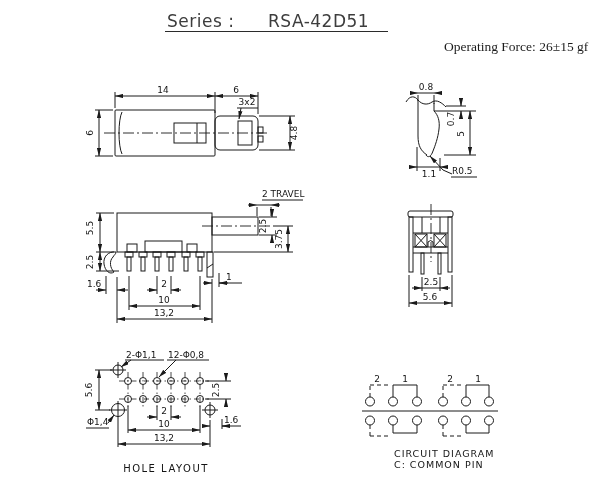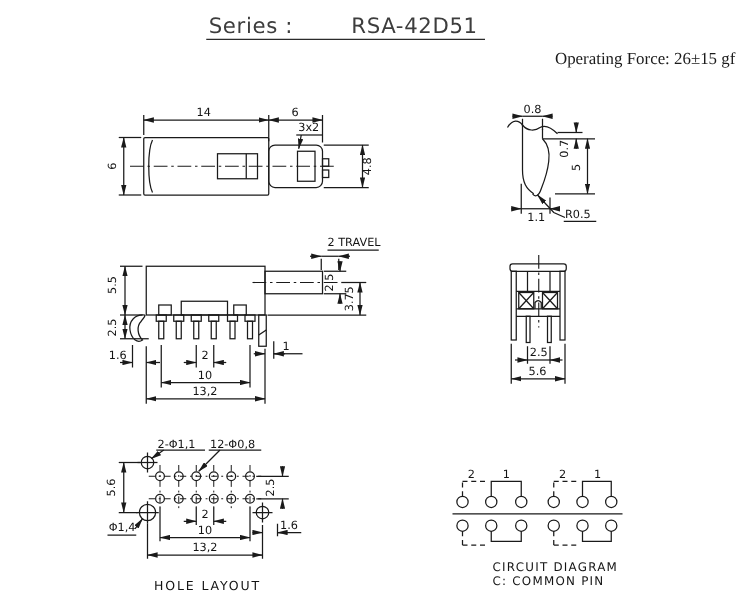--- a/index.html
+++ b/index.html
@@ -17,21 +17,21 @@
   svg text{fill:#141414;font-family:"DejaVu Sans",sans-serif;font-size:9px;}
   svg text.cap{font-size:10px;letter-spacing:1.5px;}
   svg text.cap2{font-size:9.5px;letter-spacing:1px;}
 </style>
 </head>
 <body>
 
 <div class="canvas">
 
   <div class="hdr-label" style="left:167px;top:11px;">Series :</div>
-  <div class="hdr-label" style="left:281px;top:11px;">RSA-42D51</div>
+  <div class="hdr-label" style="left:268px;top:11px;">RSA-42D51</div>
   <div class="hdr-underline"></div>
   <div class="opforce">Operating Force: 26±15 gf</div>
 
   <svg class="draw" width="604" height="477" viewBox="0 0 604 477">
     <defs>
       <marker id="ar" viewBox="0 0 8 4" refX="7.6" refY="2" markerWidth="8.5" markerHeight="4.5" orient="auto-start-reverse">
         <path d="M0,0 L8,2 L0,4 Z" fill="#1a1a1a"></path>
       </marker>
     </defs>
 

